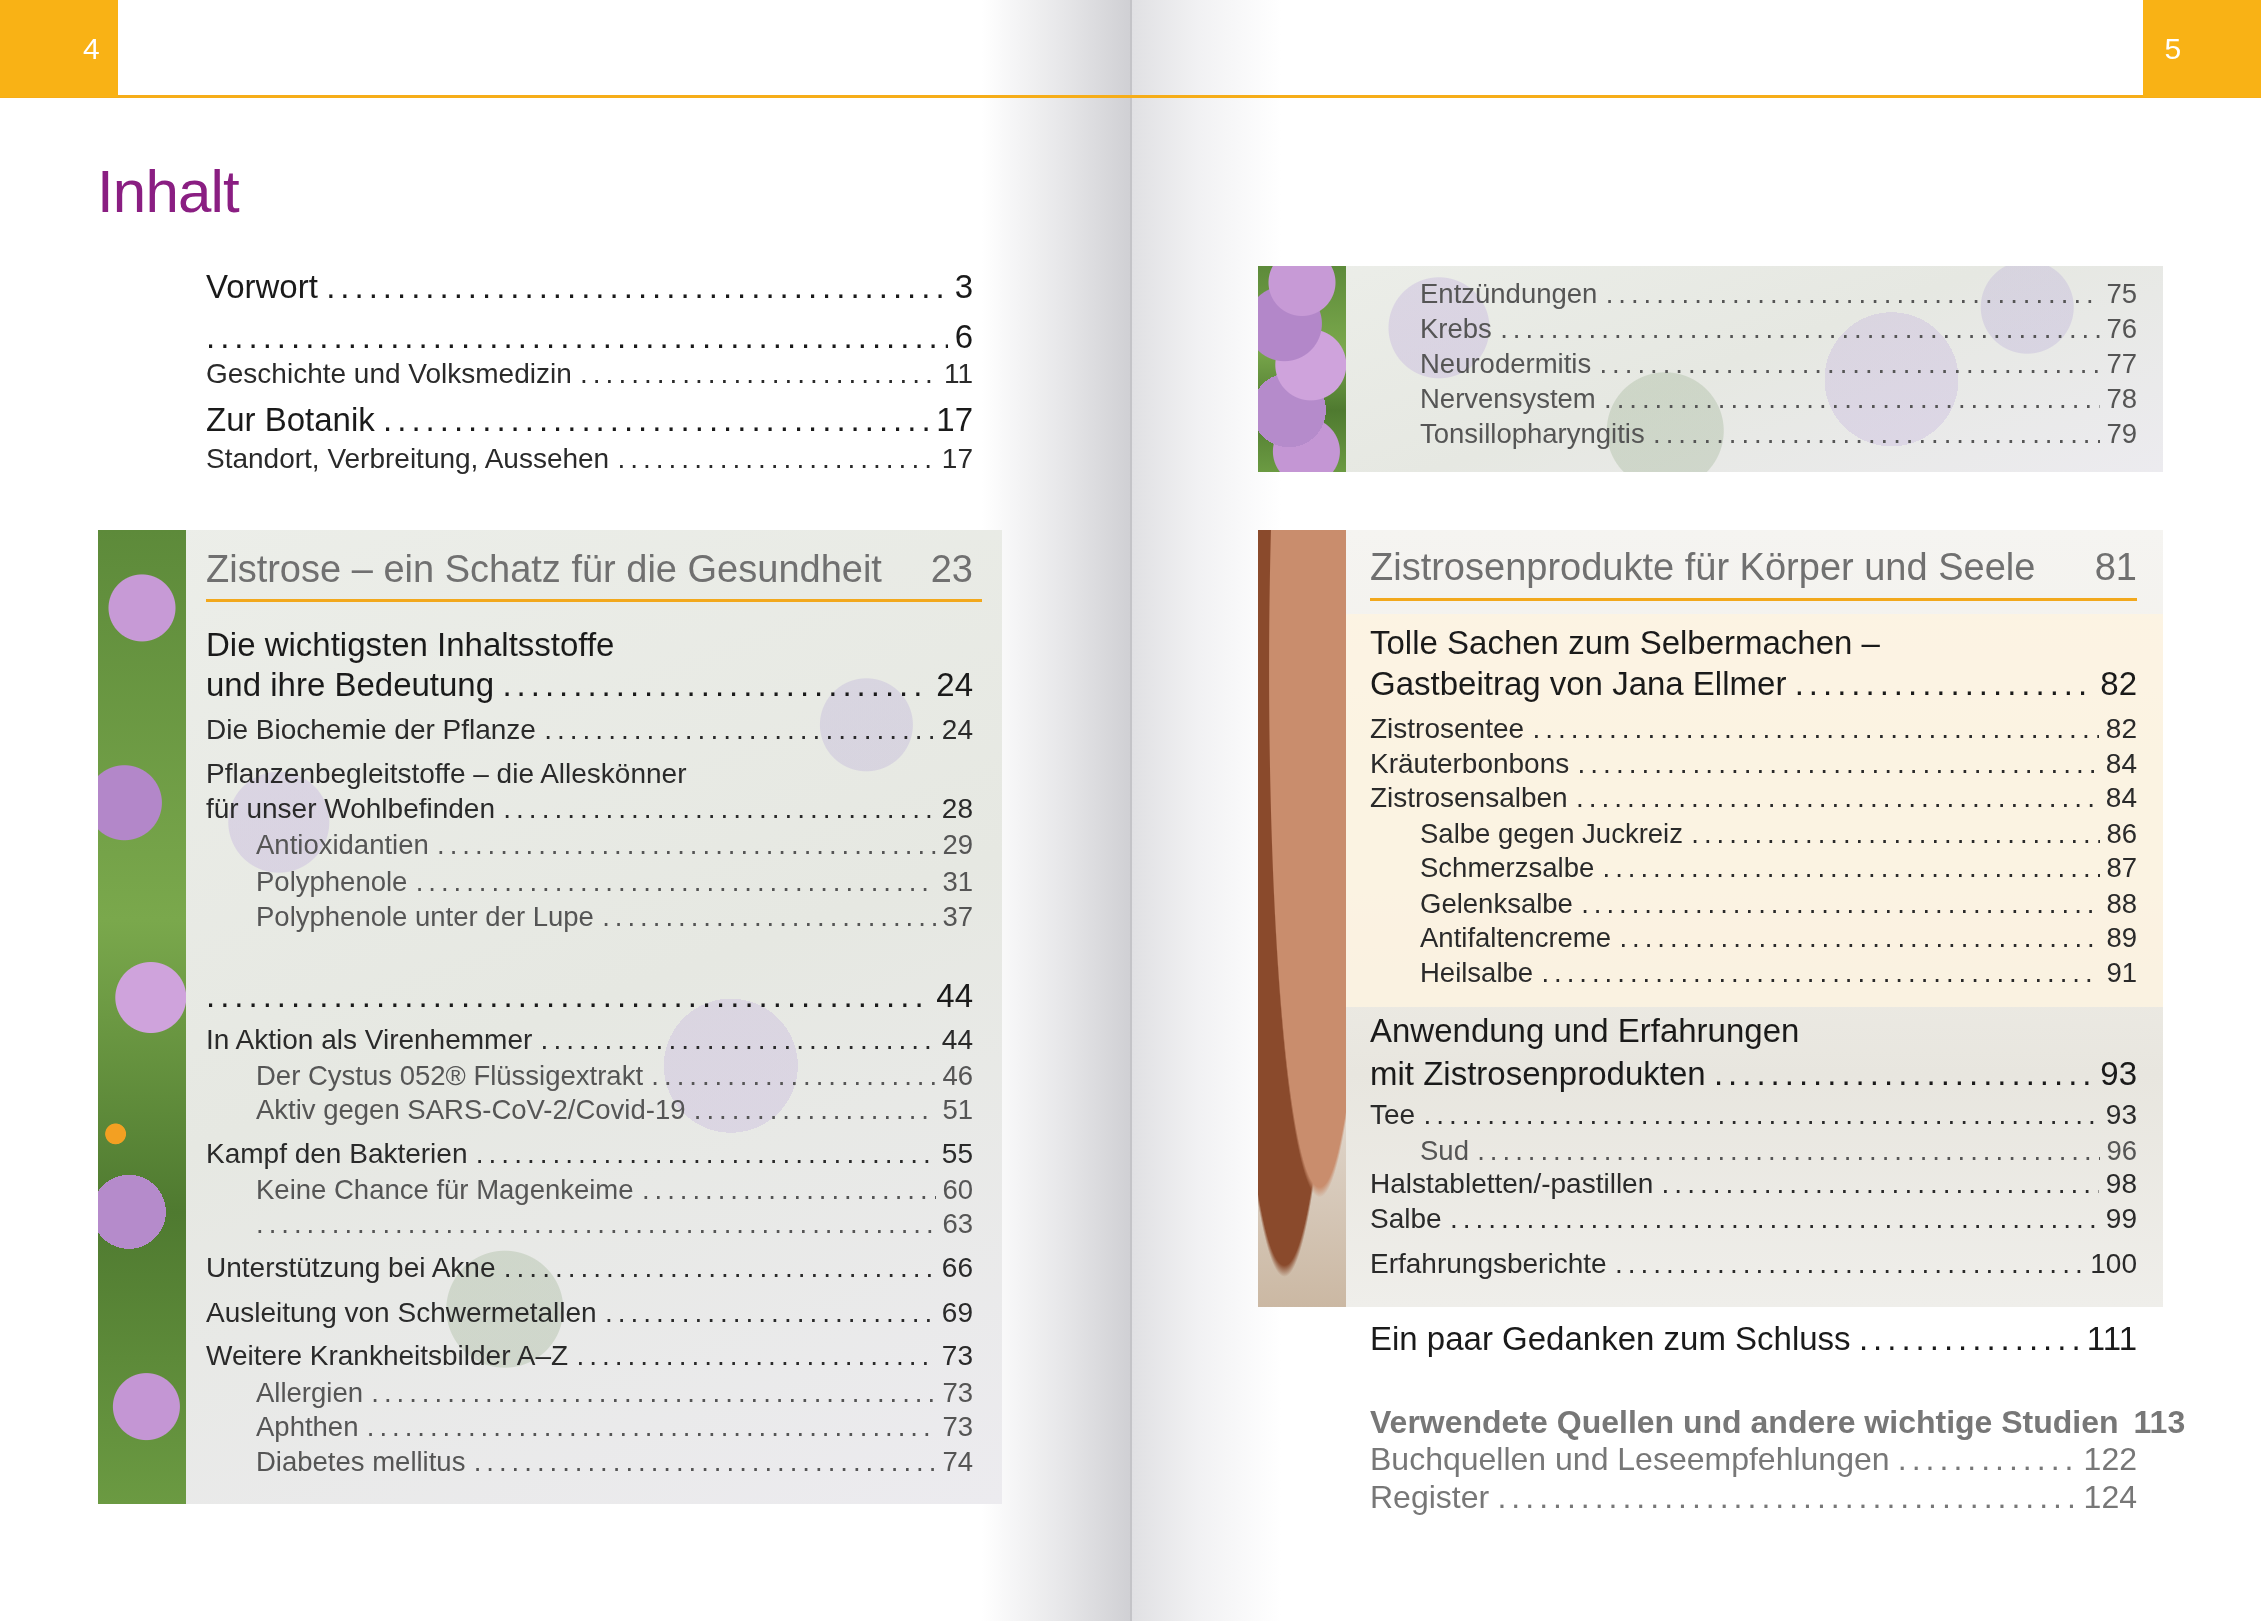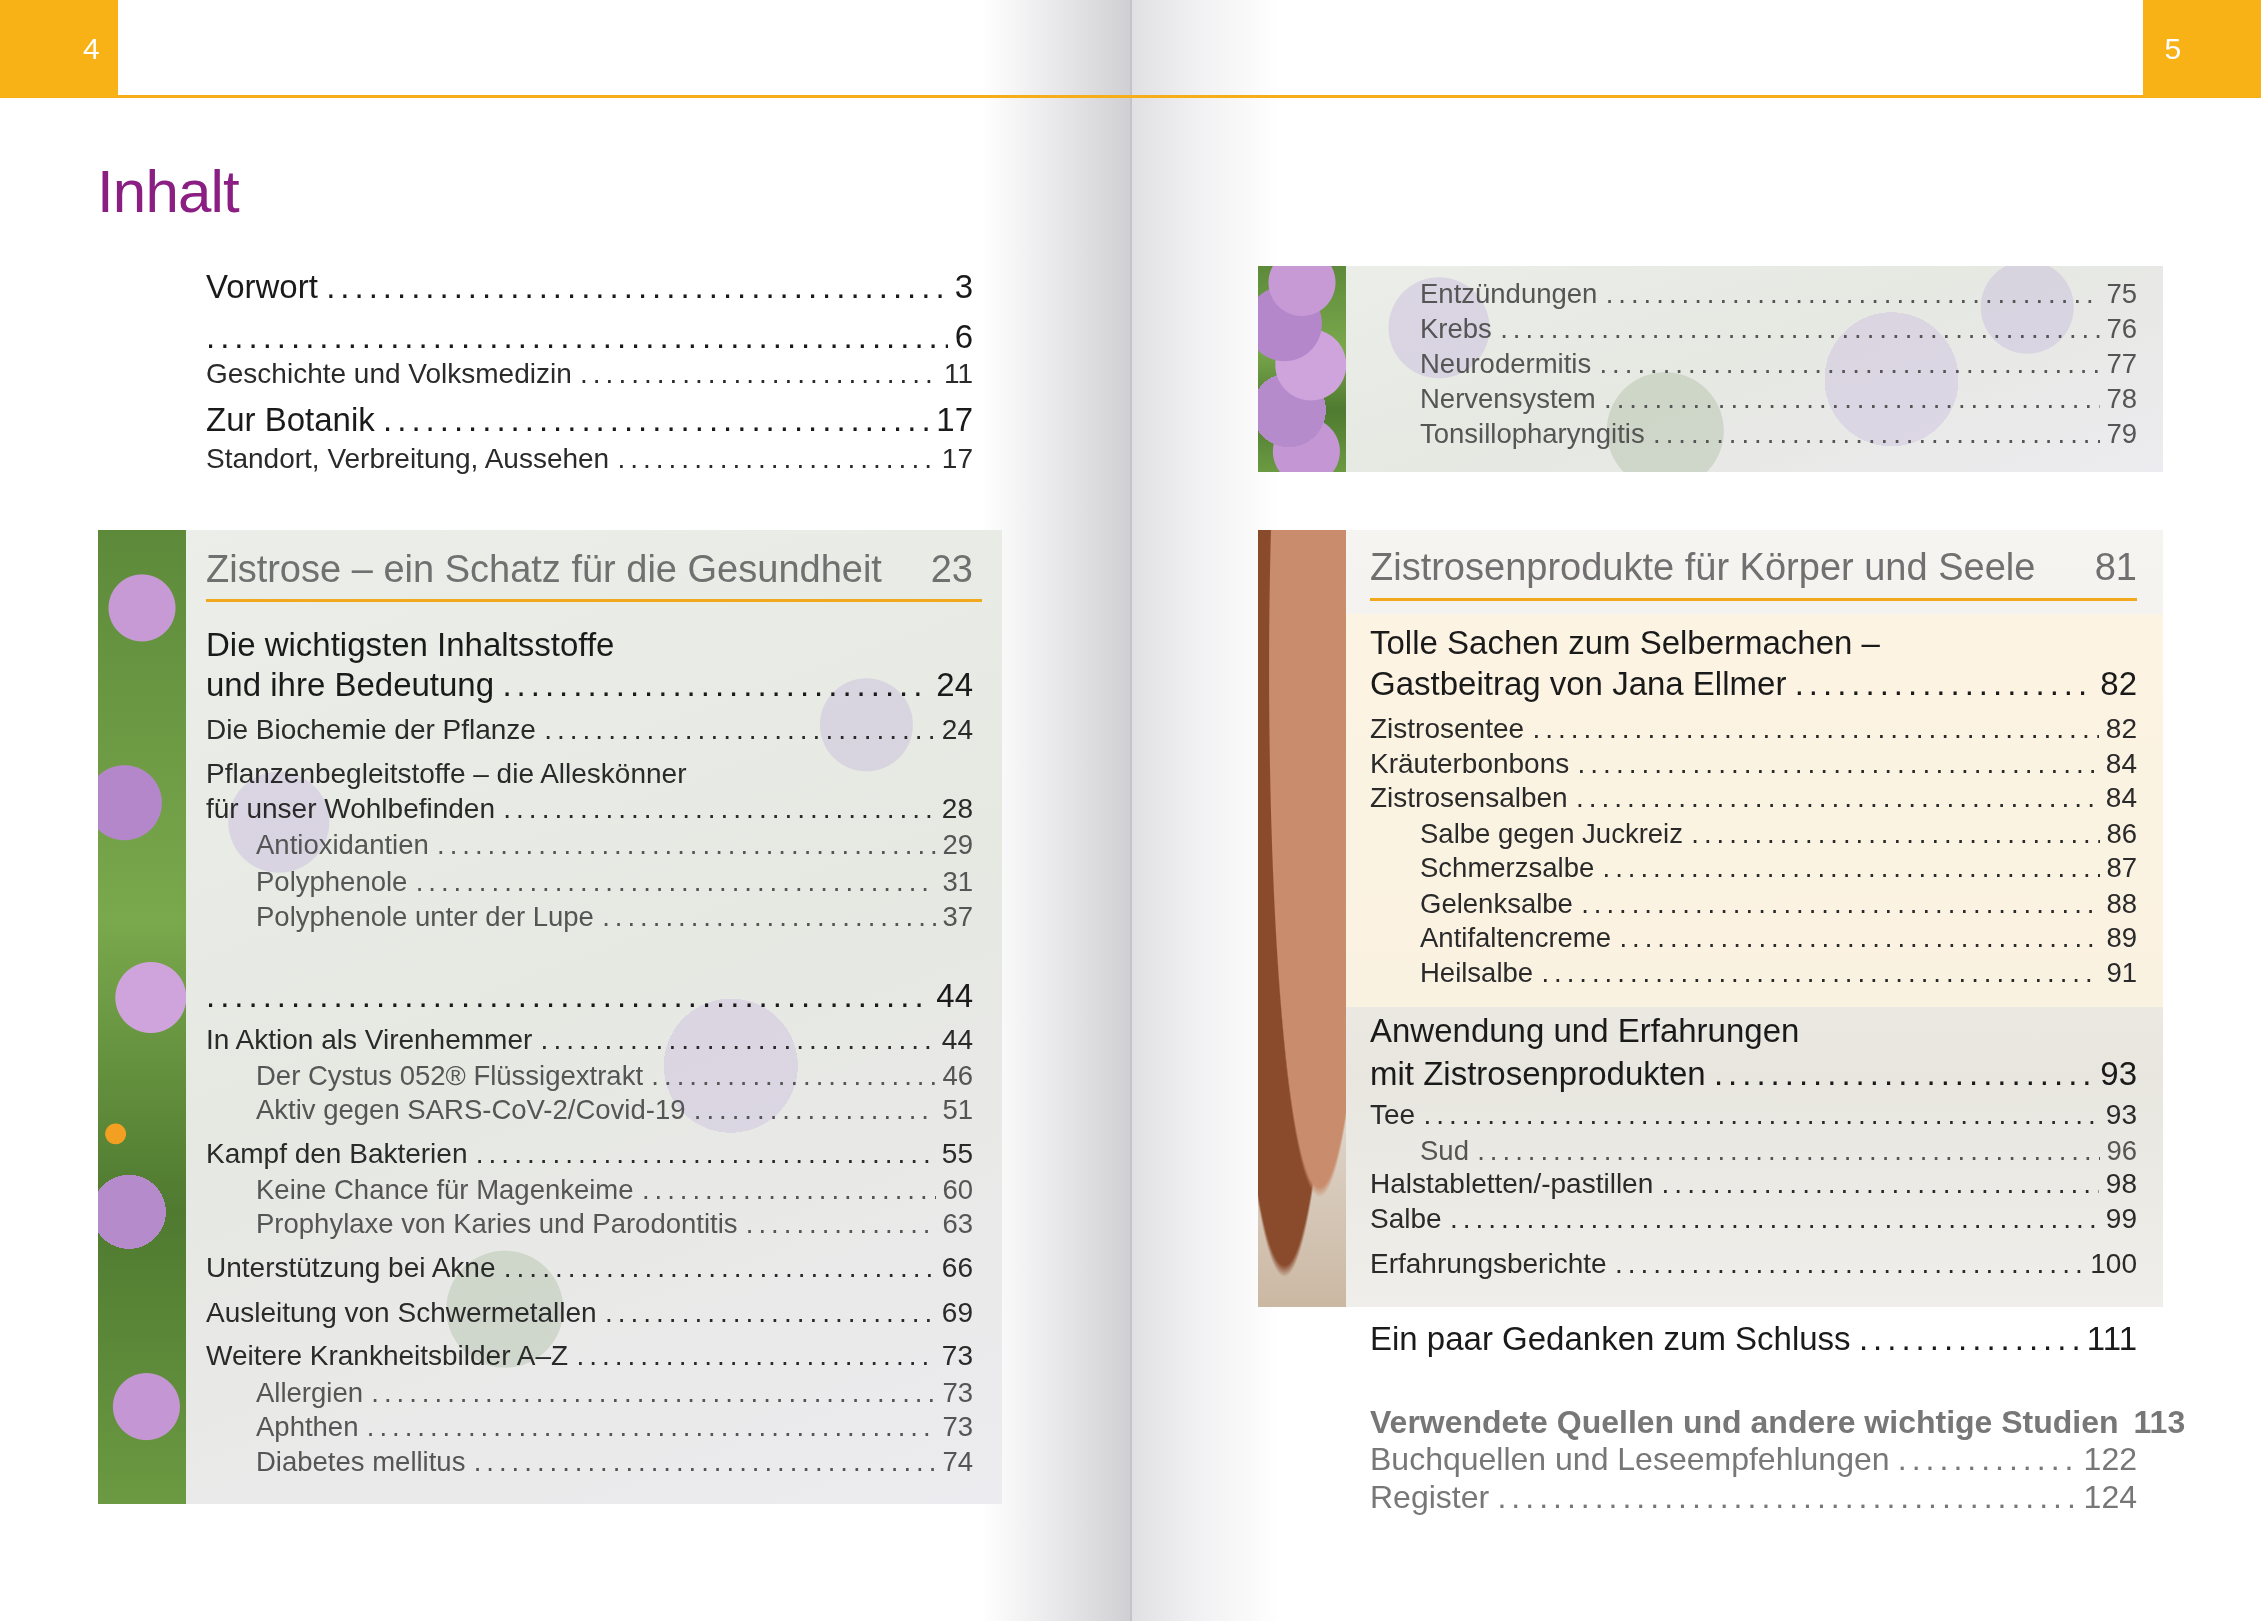--- a/index.html
+++ b/index.html
@@ -155,21 +155,20 @@
   <span class="t">Kampf den Bakterien</span>
     <span class="dots"></span>
     <span class="p">55</span>
 </div>
 <div class="row b3" style="left:256px;width:717px;top:1174px;">
   <span class="t">Keine Chance für Magenkeime</span>
     <span class="dots"></span>
     <span class="p">60</span>
 </div>
 <div class="row b3" style="left:256px;width:717px;top:1208px;">
-  <span class="t">Prophylaxe von Karies und Parodontitis</span>
     <span class="dots"></span>
     <span class="p">63</span>
 </div>
 <div class="row b2" style="left:206px;width:767px;top:1252px;">
   <span class="t">Unterstützung bei Akne</span>
     <span class="dots"></span>
     <span class="p">66</span>
 </div>
 <div class="row b2" style="left:206px;width:767px;top:1297px;">
   <span class="t">Ausleitung von Schwermetallen</span>

